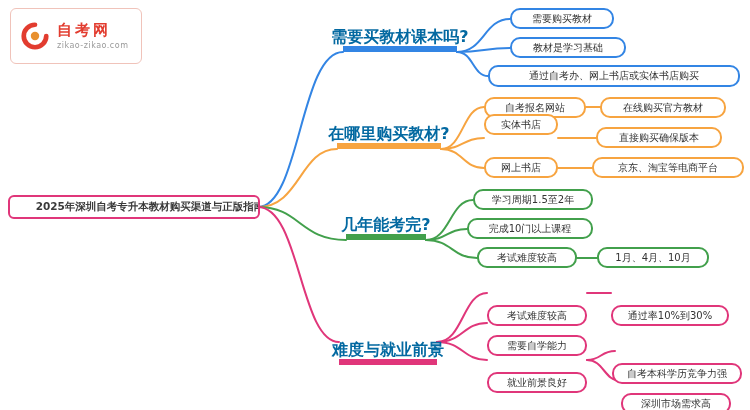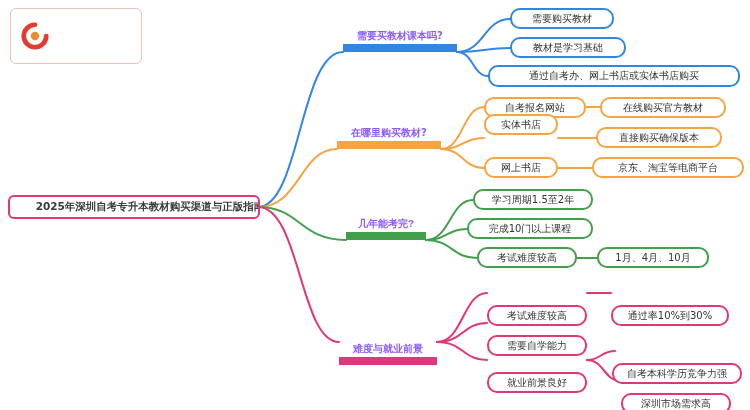--- a/index.html
+++ b/index.html
@@ -9,22 +9,22 @@
 
   .node{position:absolute;box-sizing:border-box;height:21px;background:#fff;
         border:2px solid #999;border-radius:10px;display:flex;align-items:center;
         justify-content:center;font-size:10px;color:#333;white-space:nowrap;
         overflow:hidden;padding:0 4px;}
   .root-node{position:absolute;left:8px;top:195px;width:252px;height:24px;
         box-sizing:border-box;background:#fff;border:2px solid #e0367a;border-radius:6px;
         display:flex;align-items:center;justify-content:center;font-size:10.5px;
         font-weight:600;color:#3a3a3a;white-space:nowrap;overflow:hidden;padding-left:32px;}
   .branch-label{position:absolute;box-sizing:border-box;height:22px;padding:2px 4px 4px;
-        font-size:10px;font-weight:700;color:#8b5cf6;white-space:nowrap;
-        border-bottom:8px solid #4d7c0f;display:flex;align-items:center;justify-content:center;}
+        font-size:16px;font-weight:700;color:#0369a1;white-space:nowrap;
+        border-bottom:6px solid #4d7c0f;display:flex;align-items:center;justify-content:center;}
 
   .c-blue{border-color:#3385e4;}
   .c-orange{border-color:#f7a440;}
   .c-green{border-color:#42a04c;}
   .c-pink{border-color:#e0367a;margin-top:23px;}
 
   .logo-box{position:absolute;left:10px;top:8px;width:132px;height:56px;box-sizing:border-box;
         border:1px solid #f0c3ba;border-radius:6px;background:#fff;display:flex;
         align-items:center;padding:0 9px;gap:7px;}
   .logo-icon{width:30px;height:30px;flex:0 0 30px;}
@@ -65,38 +65,42 @@
     <path stroke="#e0367a" d="M587,360 C601,360 601,351 615,351"></path>
     <path stroke="#e0367a" d="M587,360 C604,360 604,381 621,381"></path>
   </g>
 </svg>
 
 <div class="logo-box">
   <svg class="logo-icon" viewBox="0 0 32 32">
     <path d="M16 4 a12 12 0 1 0 12 12" fill="none" stroke="#e23c2f" stroke-width="5" stroke-linecap="round"></path>
     <circle cx="16" cy="16" r="4.5" fill="#e8902e"></circle>
   </svg>
+  <div>
+    <div class="logo-name">自考网</div>
+    <div class="logo-url">zikao-zikao.com</div>
+  </div>
 </div>
 
 <div class="root-node">2025年深圳自考专升本教材购买渠道与正版指南</div>
 
 <div class="branch-label c-blue" style="left:343px;top:30px;width:114px;">需要买教材课本吗?</div>
 <div class="node c-blue" style="left:510px;top:8px;width:104px;">需要购买教材</div>
 <div class="node c-blue" style="left:510px;top:37px;width:116px;">教材是学习基础</div>
 <div class="node c-blue" style="left:488px;top:65px;width:252px;height:22px;">通过自考办、网上书店或实体书店购买</div>
 
 <div class="branch-label c-orange" style="left:337px;top:127px;width:104px;">在哪里购买教材?</div>
 <div class="node c-orange" style="left:484px;top:97px;width:102px;">自考报名网站</div>
 <div class="node c-orange" style="left:600px;top:97px;width:126px;">在线购买官方教材</div>
 <div class="node c-orange" style="left:484px;top:114px;width:74px;">实体书店</div>
 <div class="node c-orange" style="left:596px;top:127px;width:126px;">直接购买确保版本</div>
 <div class="node c-orange" style="left:484px;top:157px;width:74px;">网上书店</div>
 <div class="node c-orange" style="left:592px;top:157px;width:152px;">京东、淘宝等电商平台</div>
 
-<div class="branch-label c-green" style="left:346px;top:218px;width:80px;font-family:Liberation Mono, monospace;">几年能考完?</div>
+<div class="branch-label c-green" style="left:346px;top:218px;width:80px;">几年能考完?</div>
 <div class="node c-green" style="left:473px;top:189px;width:120px;">学习周期1.5至2年</div>
 <div class="node c-green" style="left:467px;top:218px;width:126px;">完成10门以上课程</div>
 <div class="node c-green" style="left:477px;top:247px;width:100px;">考试难度较高</div>
 <div class="node c-green" style="left:597px;top:247px;width:112px;">1月、4月、10月</div>
 
 <div class="branch-label c-pink" style="left:339px;top:320px;width:98px;">难度与就业前景</div>
 <div class="node c-pink" style="left:487px;top:282px;width:100px;">考试难度较高</div>
 <div class="node c-pink" style="left:611px;top:282px;width:118px;">通过率10%到30%</div>
 <div class="node c-pink" style="left:487px;top:312px;width:100px;">需要自学能力</div>
 <div class="node c-pink" style="left:487px;top:349px;width:100px;">就业前景良好</div>

